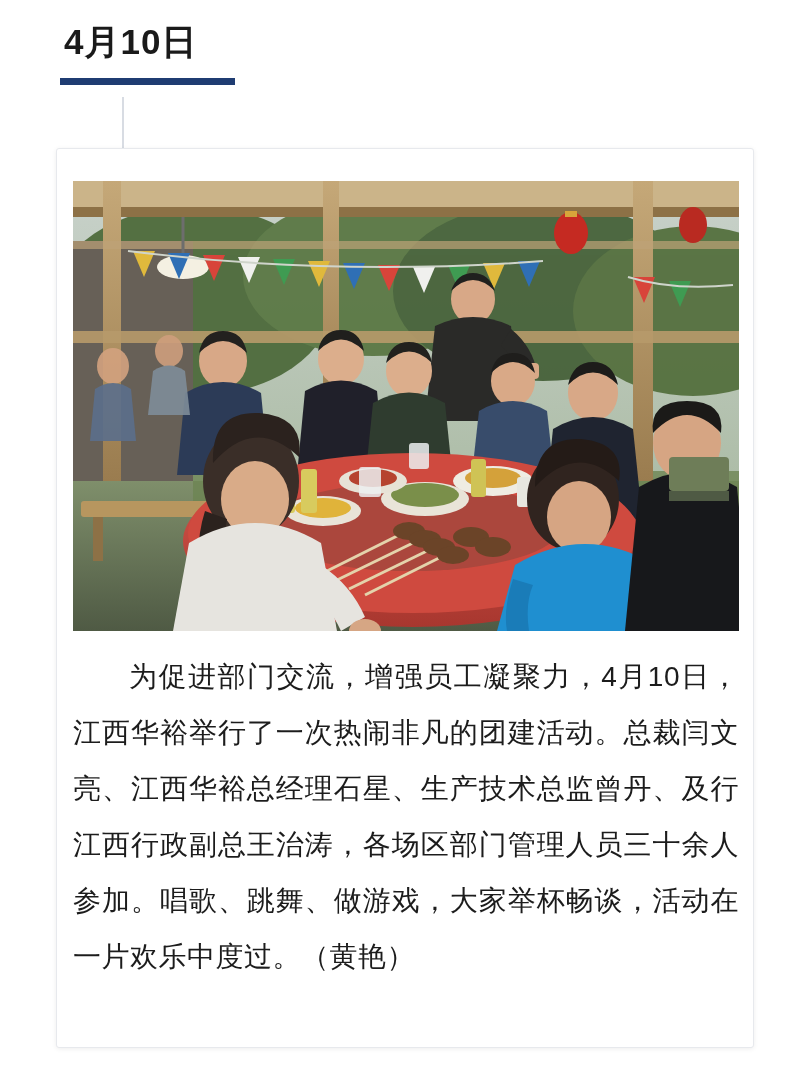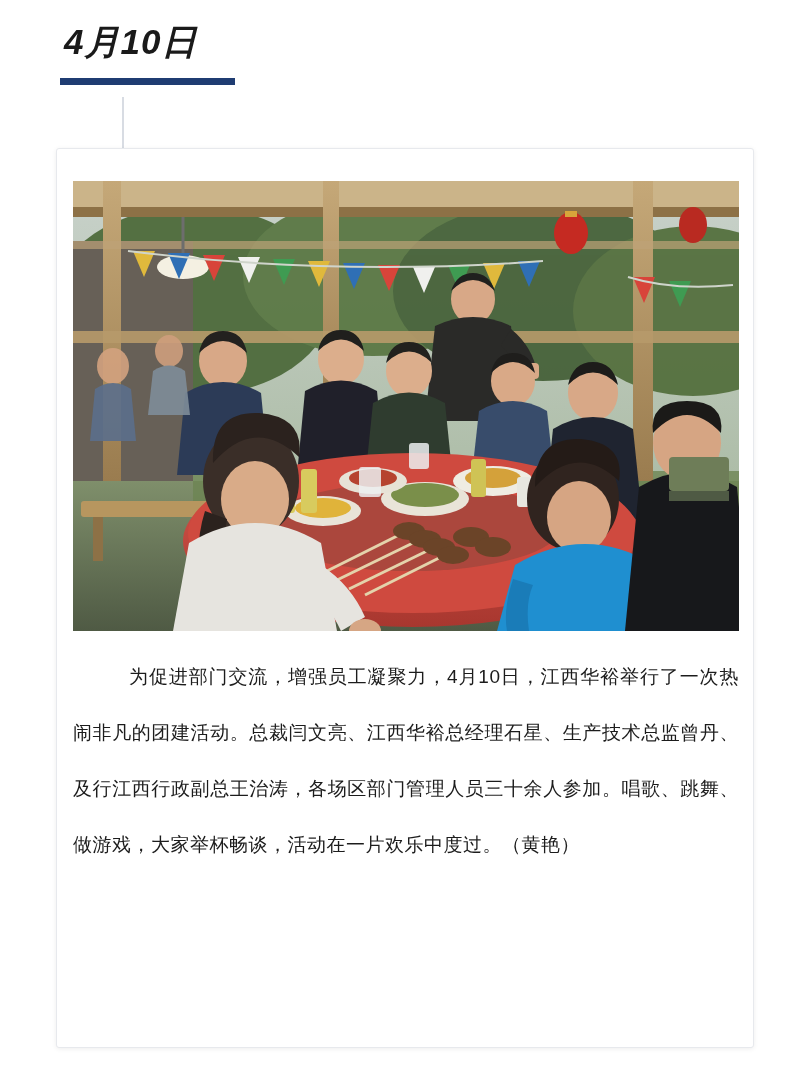--- a/index.html
+++ b/index.html
@@ -31,21 +31,20 @@
     width: 175px;
   }
   .date-title {
     font-size: 35px;
     font-weight: bold;
     color: #1a1a1a;
     letter-spacing: 1px;
     line-height: 48px;
     padding-left: 4px;
     font-family: "Liberation Sans", "DejaVu Sans", sans-serif;
-    font-style: italic;
   }
   .date-underline {
     margin-top: 12px;
     width: 175px;
     height: 7px;
     background: #1f3c72;
   }
 
   
   .timeline-connector {
@@ -87,21 +86,21 @@
     position: absolute;
     inset: 0;
   }
 
   
   .article-body {
     position: absolute;
     left: 16px;
     top: 500px;
     width: 666px;
-    font-size: 19px;
+    font-size: 28px;
     line-height: 56px;
     color: #1c1c1c;
     text-align: justify;
     text-justify: inter-ideograph;
     text-indent: 56px;
     letter-spacing: 0.5px;
     font-family: "Liberation Sans", "DejaVu Sans", sans-serif;
   }
 </style>
 </head>

